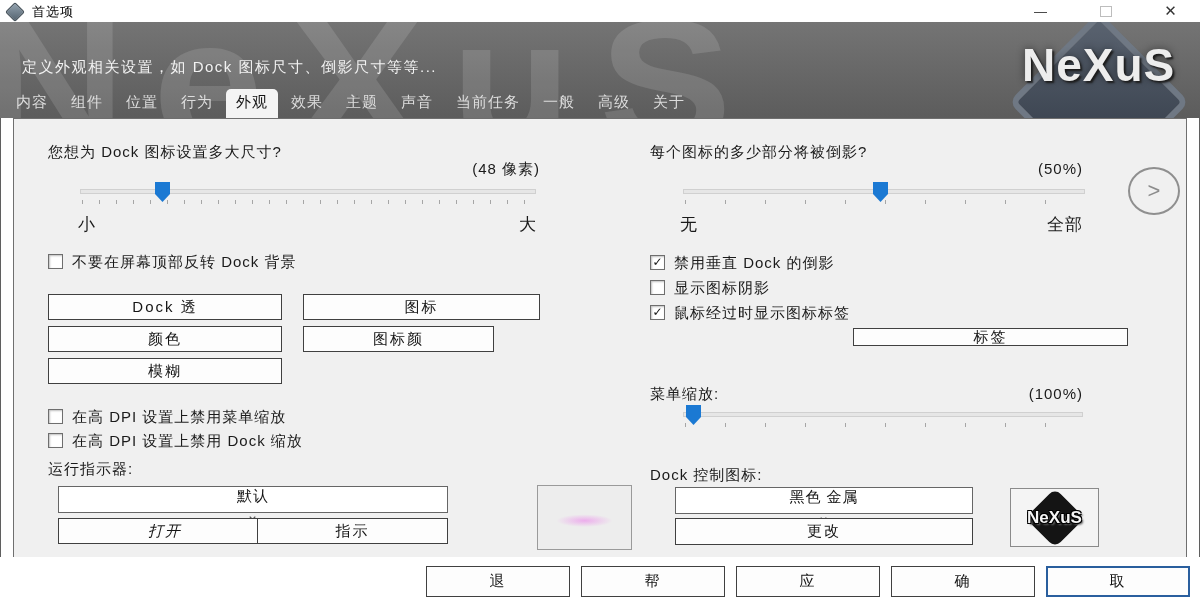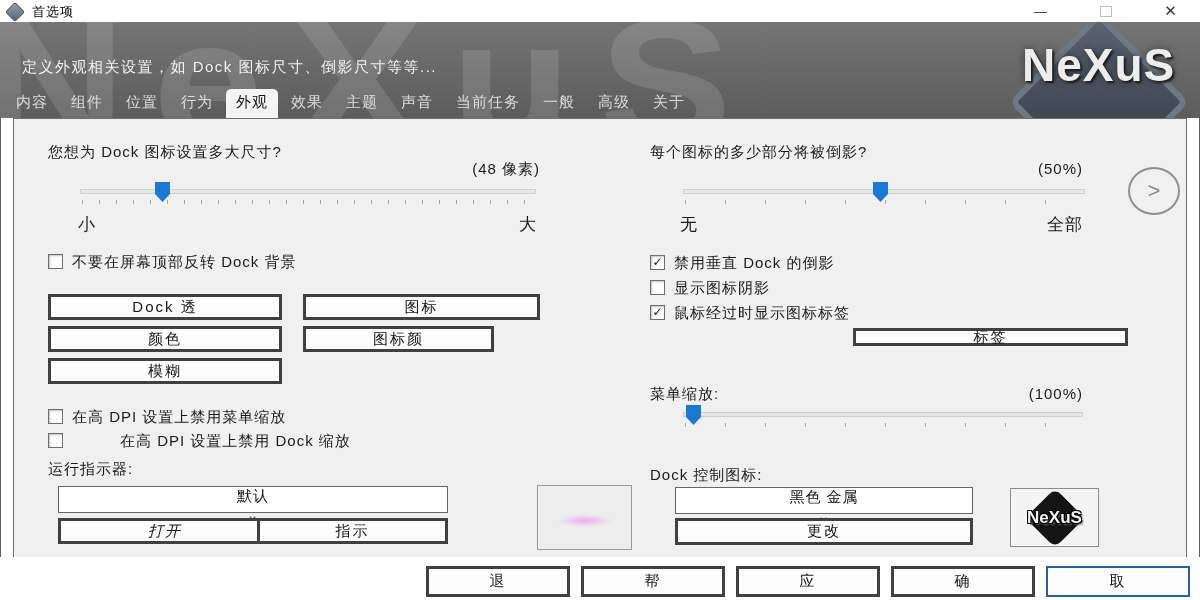--- a/index.html
+++ b/index.html
@@ -33,21 +33,21 @@
 
   
   .track{height:3px;background:#e6e6e6;border:1px solid #d0d0d0;}
   .thumb{width:15px;height:20px;background:#1b79d3;clip-path:polygon(0 0,100% 0,100% 60%,50% 100%,0 60%);}
   .ticks{height:4px;background-image:repeating-linear-gradient(to right,#a6a6a6 0 1px,transparent 1px 17px);}
   .ticks.sparse{background-image:repeating-linear-gradient(to right,#a6a6a6 0 1px,transparent 1px 40px);}
 
   
   .cb{width:13px;height:13px;background:#ffffff;border:1px solid #6e6e6e;box-shadow:inset 1px 1px 2px rgba(0,0,0,.25);display:flex;align-items:center;justify-content:center;}
   .cb.checked::after{content:"✓";font-size:12px;font-weight:700;color:#111;margin-top:-2px;}
-  .btn{background:#fdfdfd;border:3px solid #404040;display:flex;align-items:center;justify-content:center;font-size:15px;color:#141414;letter-spacing:2px;box-sizing:border-box;}
+  .btn{background:#fdfdfd;border:1px solid #404040;display:flex;align-items:center;justify-content:center;font-size:15px;color:#141414;letter-spacing:2px;box-sizing:border-box;}
   .btn.focused{border:2px solid #2a5f9e;}
   .select{background:#ffffff;border:1px solid #666;display:flex;align-items:center;justify-content:space-between;padding:0 8px;font-size:15px;color:#141414;letter-spacing:1px;box-sizing:border-box;flex-direction:column;}
   .chev{color:#555;font-size:15px;}
 
   
   .q1{left:48px;top:143px;}
   .v1{left:350px;top:160px;width:190px;text-align:right;}
   .track1{left:80px;top:189px;width:454px;}
   .thumb1{left:155px;top:182px;}
   .ticks1{left:82px;top:200px;width:452px;}
@@ -56,21 +56,21 @@
   .cb-invert{left:48px;top:254px;}
   .cb-invert-lab{left:72px;top:253px;}
   .b-docktrans{left:48px;top:294px;width:234px;height:26px;}
   .b-icons{left:303px;top:294px;width:237px;height:26px;}
   .b-color{left:48px;top:326px;width:234px;height:26px;}
   .b-iconcolor{left:303px;top:326px;width:191px;height:26px;}
   .b-blur{left:48px;top:358px;width:234px;height:26px;}
   .cb-dpimenu{left:48px;top:409px;}
   .cb-dpimenu-lab{left:72px;top:408px;}
   .cb-dpidock{left:48px;top:433px;}
-  .cb-dpidock-lab{left:72px;top:432px;margin-left:48px;}
+  .cb-dpidock-lab{left:72px;top:432px;}
   .runind-lab{left:48px;top:460px;}
   .sel-runind{left:58px;top:486px;width:390px;height:27px;}
   .b-open{left:58px;top:518px;width:214px;height:26px;font-style:italic;}
   .b-indicate{left:257px;top:518px;width:191px;height:26px;}
   .preview{left:537px;top:485px;width:93px;height:63px;border:1px solid #9a9a9a;background:radial-gradient(ellipse 40px 9px at 50% 55%,rgba(236,170,236,.95),rgba(236,170,236,0) 70%),#ededed;}
 
   
   .q2{left:650px;top:143px;}
   .v2{left:900px;top:160px;width:183px;text-align:right;}
   .track2{left:683px;top:189px;width:400px;}

